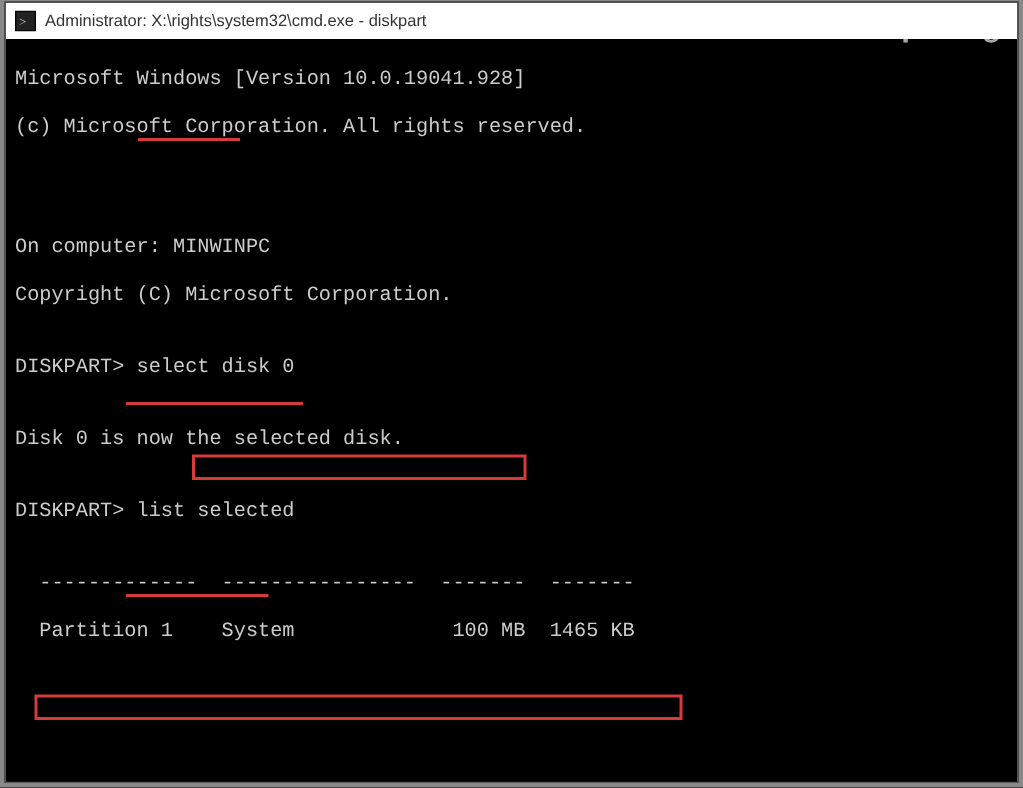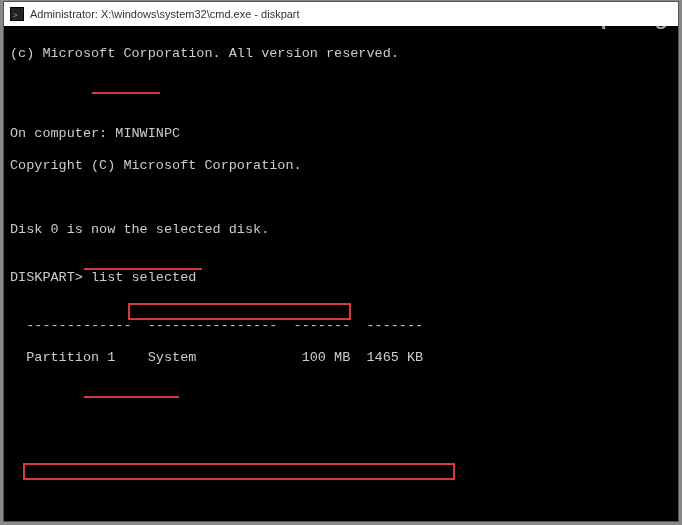--- a/index.html
+++ b/index.html
@@ -78,31 +78,33 @@
 
 <div class="window">
   <div class="titlebar">
     <span class="titlebar-icon">
       <svg viewBox="0 0 16 16">
           <rect x="0" y="0" width="16" height="16" fill="#000"></rect>
           <rect x="1" y="1" width="14" height="14" fill="#222"></rect>
           <text x="3" y="12" font-size="10" fill="#ccc" font-family="Consolas">&gt;</text>
         </svg>
     </span>
-    <span>Administrator: X:\windows\system32\cmd.exe - diskpart</span>
+    <span>Administrator: X:\rights\system32\cmd.exe - diskpart</span>
   </div>
 
   <div class="terminal">
-<div class="line">(c) Microsoft Corporation. All version reserved.</div>
+<div class="line">Microsoft Windows [Version 10.0.19041.928]</div>
+<div class="line">(c) Microsoft Corporation. All rights reserved.</div>
 <div class="line"></div>
 <div class="line"></div>
 <div class="line"></div>
 <div class="line">On computer: MINWINPC</div>
 <div class="line">Copyright (C) Microsoft Corporation.</div>
 <div class="line"></div>
+<div class="line">DISKPART&gt; select disk 0</div>
 <div class="line"></div>
 <div class="line">Disk 0 is now the selected disk.</div>
 <div class="line"></div>
 <div class="line"><span>DISKPART&gt; </span><span>list selected</span></div>
 <div class="line"></div>
 <div class="line">  -------------  ----------------  -------  -------</div>
 <div class="line">  Partition 1    System             100 MB  1465 KB</div>
 
 
 

